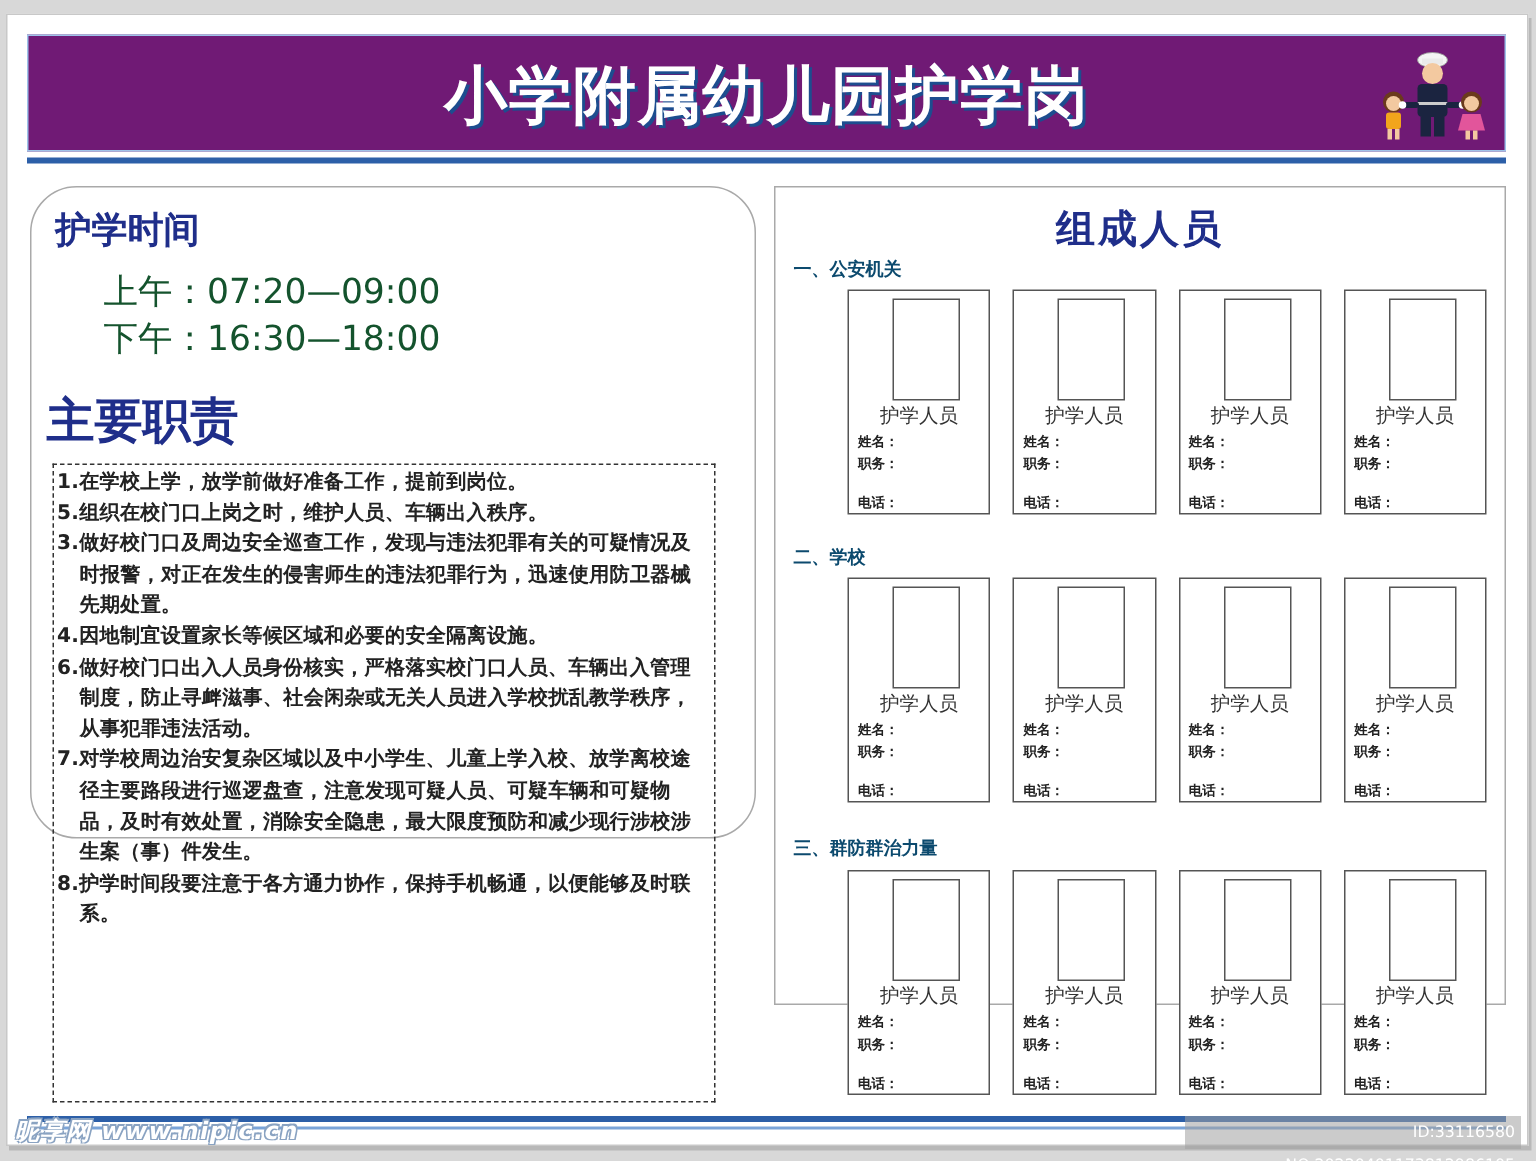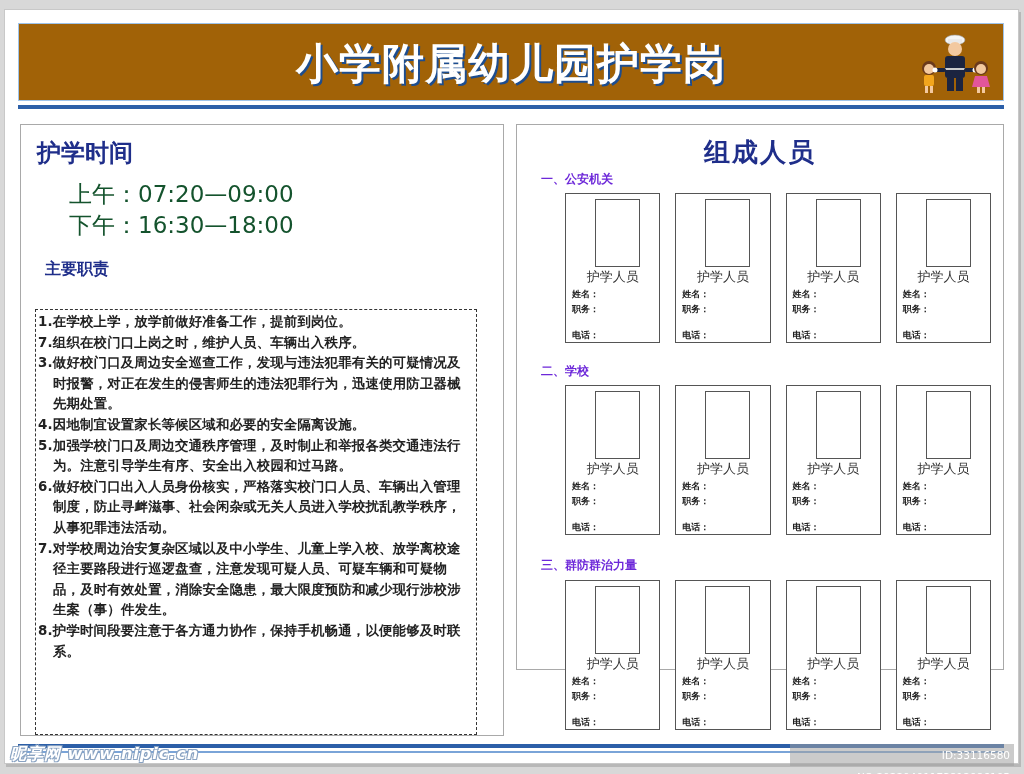--- a/index.html
+++ b/index.html
@@ -10,49 +10,49 @@
     position: relative;
   }
   .sheet {
     position: absolute; left: 4px; top: 9px; width: 1015px; height: 755px;
     background: #ffffff;
     border: 1px solid #c8c8c8;
     box-shadow: 2px 3px 0 #b8b8b8;
   }
   .banner {
     position: absolute; left: 18px; top: 23px; width: 986px; height: 78px;
-    background: #a16207;
+    background: #701a75;
     border: 1px solid #9ec3ea;
   }
   .banner-title {
     position: absolute; left: 0; right: 0; top: 12px;
     text-align: center;
     color: #ffffff;
     font-size: 42px; font-weight: bold; letter-spacing: 1px;
     text-shadow: 2px 2px 0 #1d4d8f;
   }
   .mascot {
     position: absolute; left: 896px; top: 6px; width: 80px; height: 66px;
   }
   .banner-rule {
     position: absolute; left: 18px; top: 105px; width: 986px; height: 4px;
     background: #2c5fa8;
   }
   .panel {
     position: absolute; background: #ffffff;
     border: 1px solid #a9a9a9;
   }
-  .left-panel { left: 20px; top: 124px; width: 484px; height: 612px; }
+  .left-panel { left: 20px; top: 124px; width: 484px; height: 435px; border-radius: 31px; }
   .right-panel { left: 516px; top: 124px; width: 488px; height: 546px; }
 
   .h-section {
     position: absolute; color: #1f2e8a; font-weight: bold;
   }
   .time-heading { left: 16px; top: 12px; font-size: 24px; }
-  .duty-heading { left: 24px; top: 134px; font-size: 16px; }
+  .duty-heading { left: 10px; top: 134px; font-size: 32px; }
   .time-line {
     position: absolute; left: 48px; font-size: 23px; color: #14532d;
   }
   .time-am { top: 54px; }
   .time-pm { top: 85px; }
 
   .duties-box {
     position: absolute; left: 14px; top: 184px; width: 442px; height: 426px;
     border: 1.5px dashed #333;
     padding: 2px 4px 0 2px;
@@ -61,21 +61,21 @@
     font-size: 13.4px; line-height: 20.6px; color: #222; font-weight: bold;
     padding-left: 15px; text-indent: -15px;
     letter-spacing: 0.2px;
   }
 
   .team-title {
     position: absolute; left: 0; right: 0; top: 10px; text-align: center;
     font-size: 26px; font-weight: bold; color: #1f2e8a; letter-spacing: 2px;
   }
   .group-label {
-    position: absolute; left: 24px; font-size: 12px; font-weight: bold; color: #6d28d9;
+    position: absolute; left: 12px; font-size: 12px; font-weight: bold; color: #0c4a6e;
   }
   .g1-label { top: 46px; }
   .g2-label { top: 238px; }
   .g3-label { top: 432px; text-align: center; }
   .card-row {
     position: absolute; left: 14px; width: 460px; height: 150px;
     display: flex; gap: 15px; padding-left: 34px;
   }
   .row1 { top: 68px; }
   .row2 { top: 260px; }
@@ -154,24 +154,23 @@
 <div class="banner-rule"></div>
 
 <div class="panel left-panel">
   <div class="h-section time-heading">护学时间</div>
   <div class="time-line time-am">上午：07:20—09:00</div>
   <div class="time-line time-pm">下午：16:30—18:00</div>
 
   <div class="h-section duty-heading">主要职责</div>
   <div class="duties-box">
     <div class="duty-item">1.在学校上学，放学前做好准备工作，提前到岗位。</div>
-    <div class="duty-item">7.组织在校门口上岗之时，维护人员、车辆出入秩序。</div>
+    <div class="duty-item">5.组织在校门口上岗之时，维护人员、车辆出入秩序。</div>
     <div class="duty-item">3.做好校门口及周边安全巡查工作，发现与违法犯罪有关的可疑情况及时报警，对正在发生的侵害师生的违法犯罪行为，迅速使用防卫器械先期处置。</div>
     <div class="duty-item">4.因地制宜设置家长等候区域和必要的安全隔离设施。</div>
-    <div class="duty-item">5.加强学校门口及周边交通秩序管理，及时制止和举报各类交通违法行为。注意引导学生有序、安全出入校园和过马路。</div>
     <div class="duty-item">6.做好校门口出入人员身份核实，严格落实校门口人员、车辆出入管理制度，防止寻衅滋事、社会闲杂或无关人员进入学校扰乱教学秩序，从事犯罪违法活动。</div>
     <div class="duty-item">7.对学校周边治安复杂区域以及中小学生、儿童上学入校、放学离校途径主要路段进行巡逻盘查，注意发现可疑人员、可疑车辆和可疑物品，及时有效处置，消除安全隐患，最大限度预防和减少现行涉校涉生案（事）件发生。</div>
     <div class="duty-item">8.护学时间段要注意于各方通力协作，保持手机畅通，以便能够及时联系。</div>
   </div>
 </div>
 
 <div class="panel right-panel">
   <div class="team-title">组成人员</div>
 
   <div class="group-label g1-label">一、公安机关</div>

